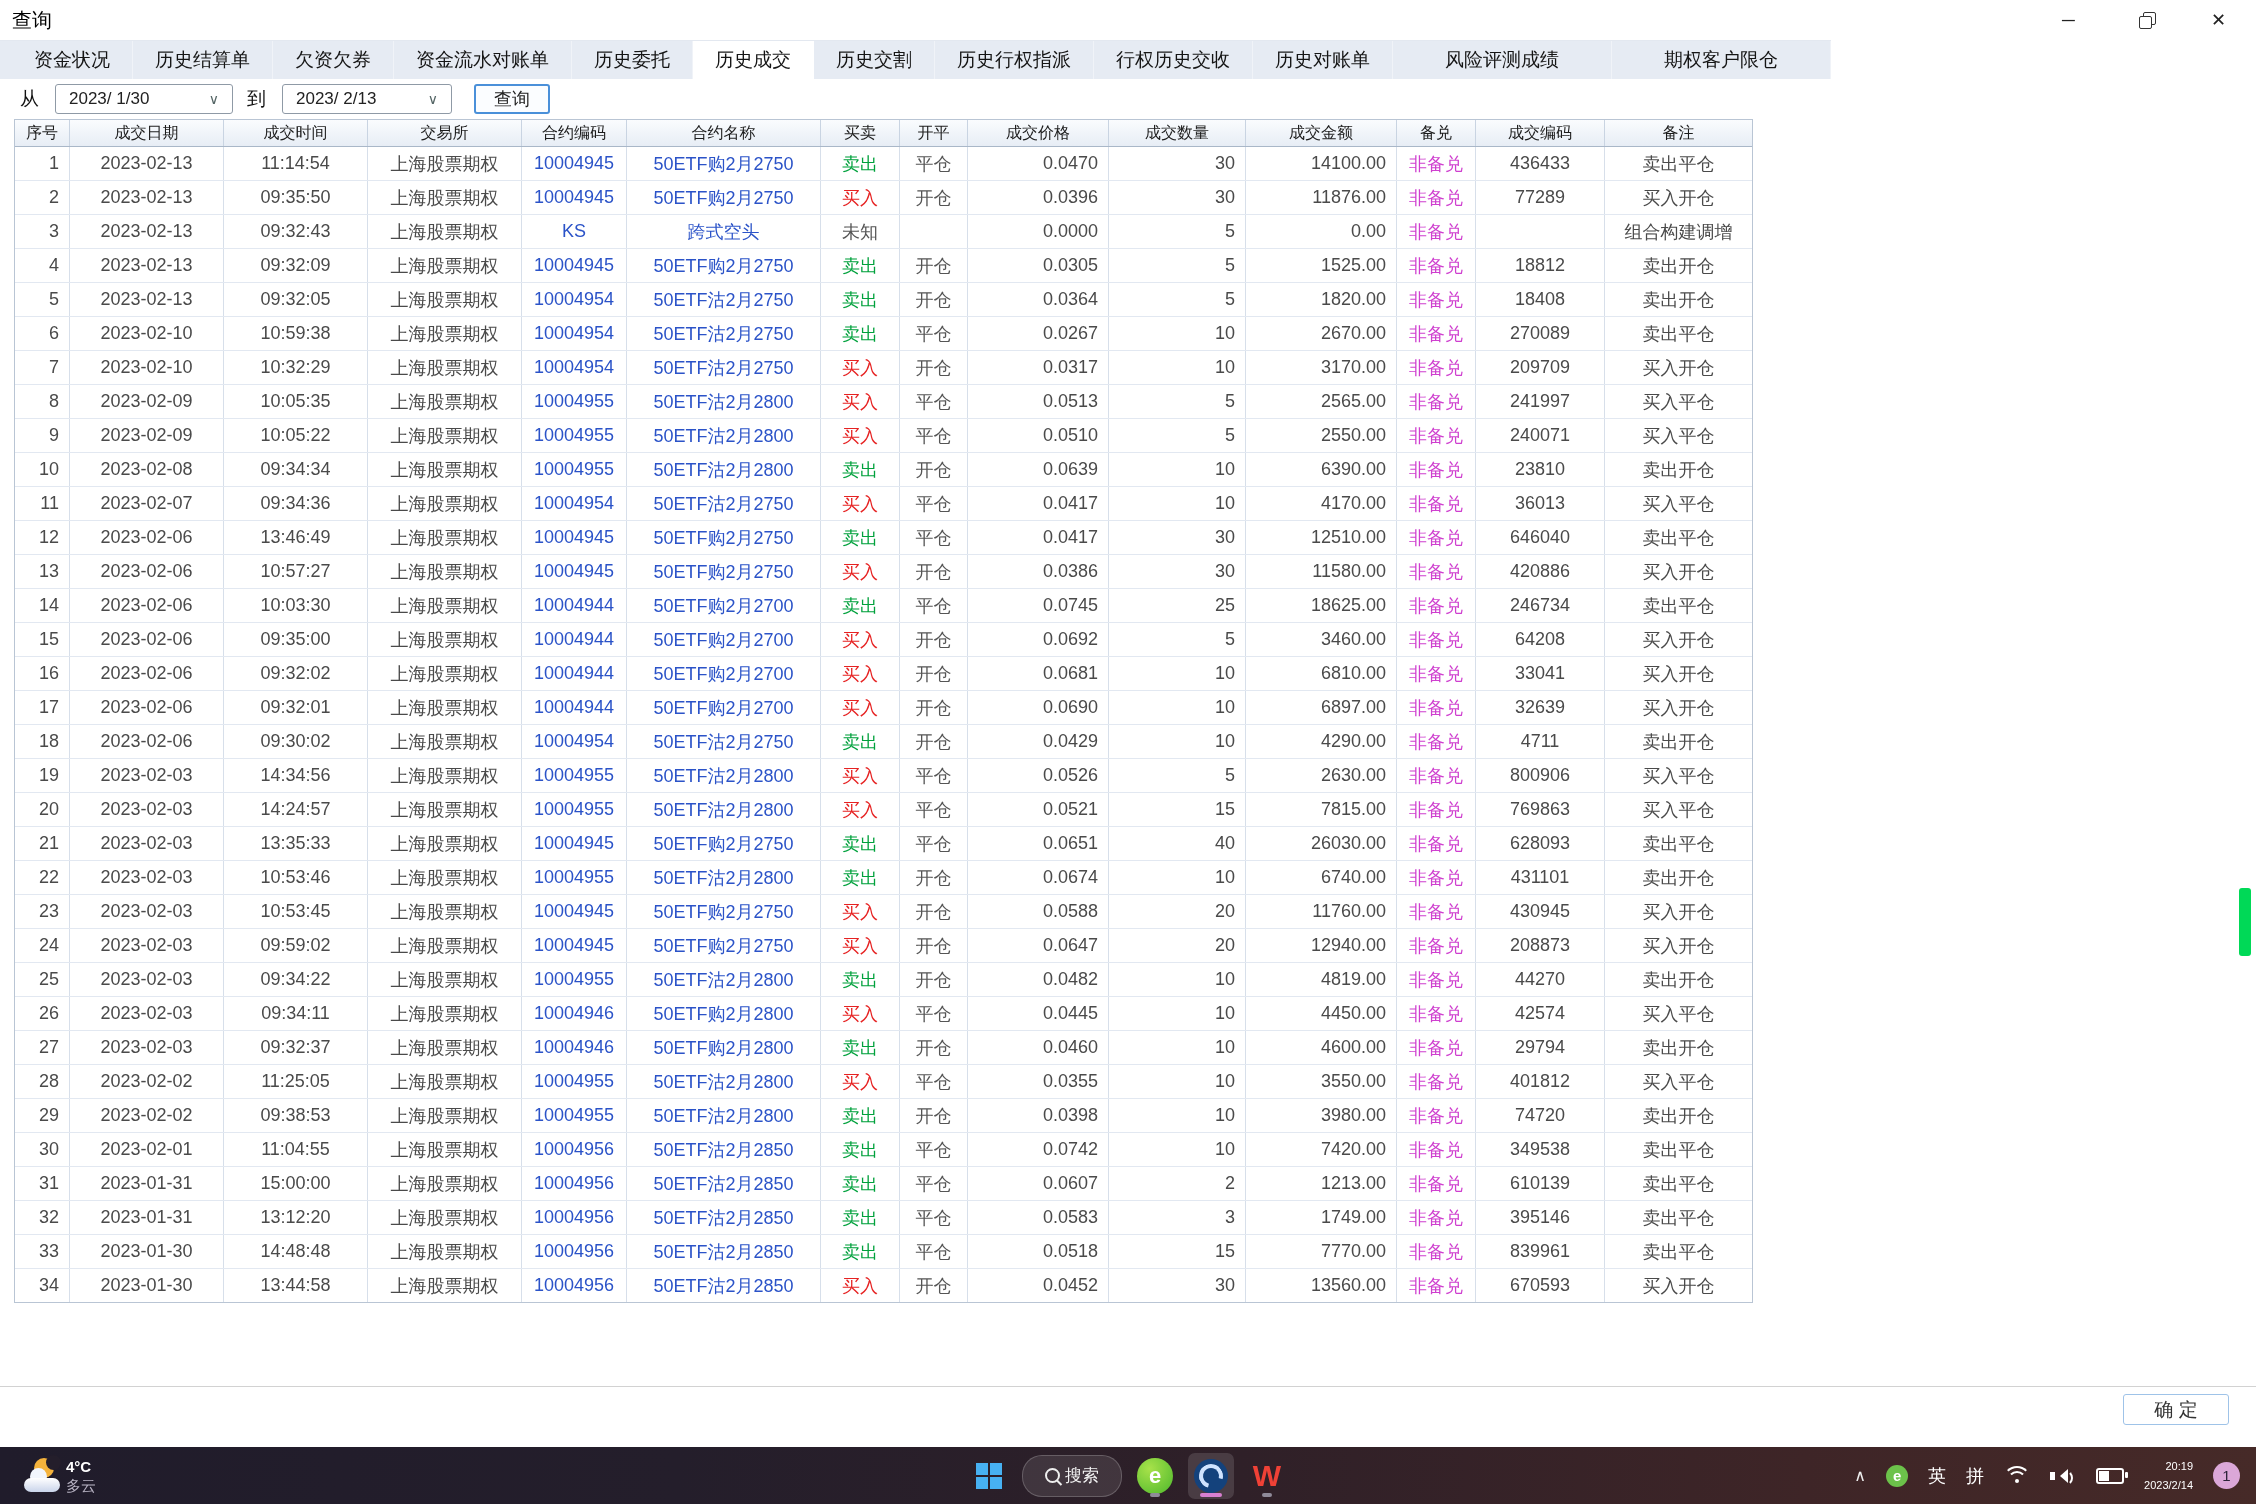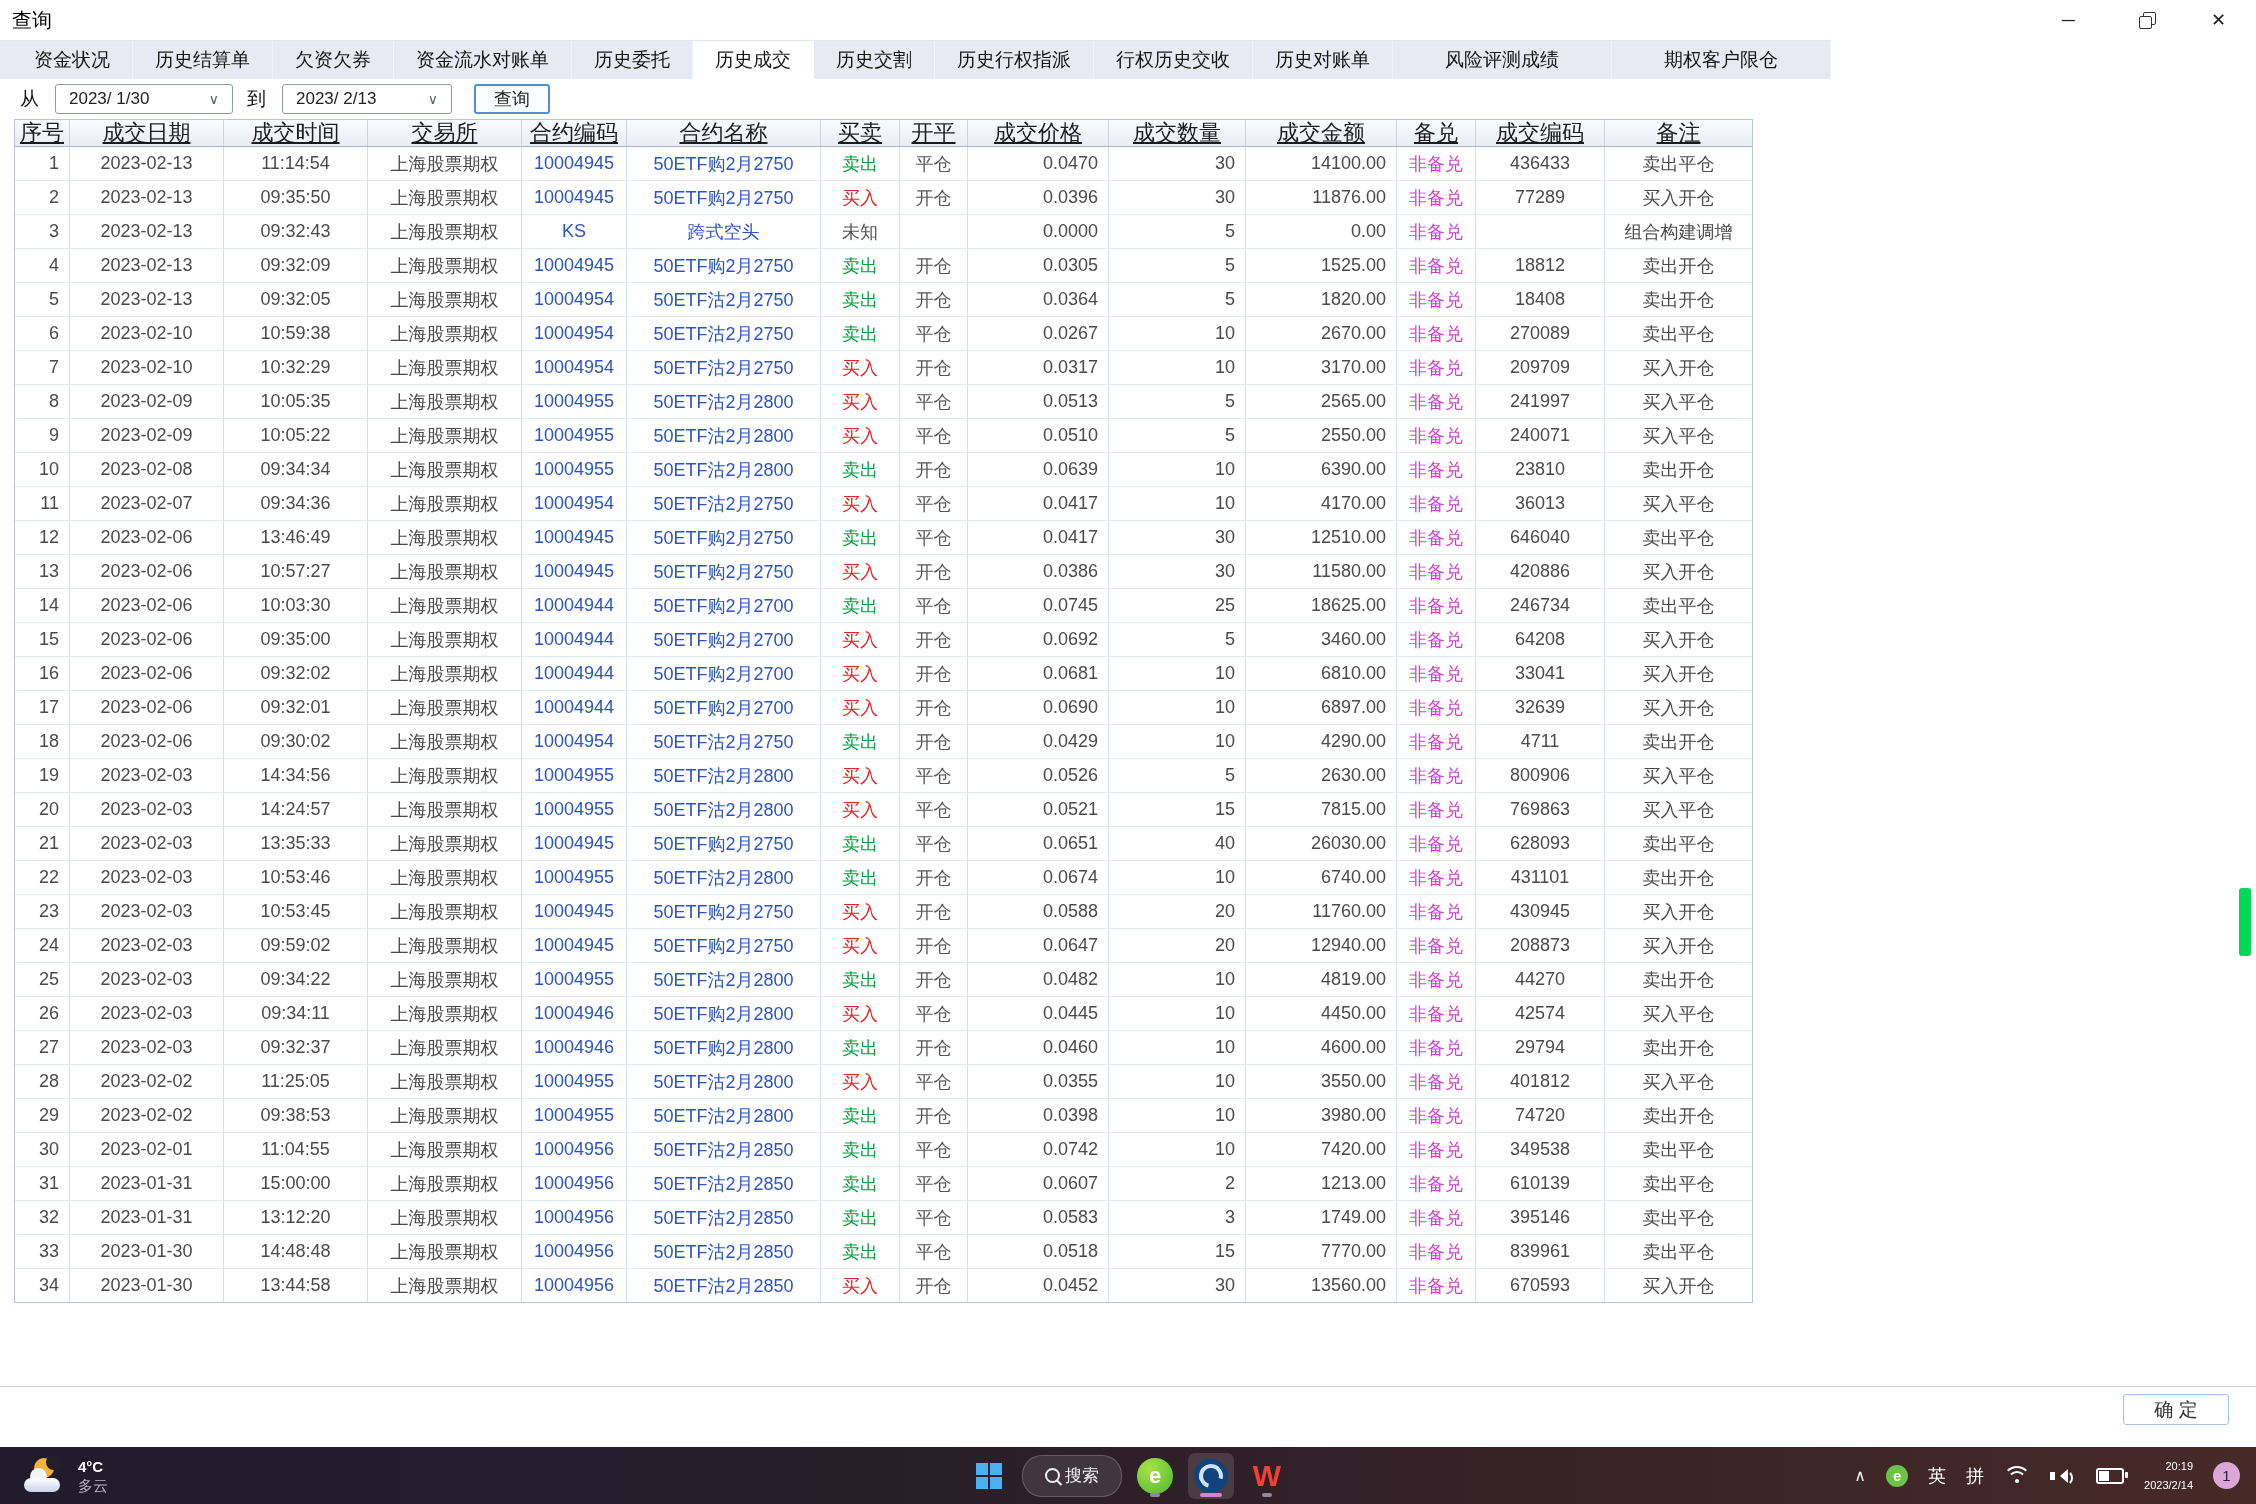--- a/index.html
+++ b/index.html
@@ -29,22 +29,22 @@
   .combo .chev{margin-left:auto;color:#566;font-size:14px;}
   .lbl-to{margin-left:14px;}
   .querybtn{width:76px;height:30px;border:2px solid #4a90d9;border-radius:3px;background:#fbfdff;
             font-size:18px;color:#222;margin-left:22px;}
 
   
   :root{--cols:55px 154px 144px 154px 105px 194px 79px 68px 141px 137px 151px 79px 129px 147px;}
   .tablewrap{margin-left:14px;width:1737px;border:1px solid #b9c5d4;}
   .thead{display:grid;grid-template-columns:var(--cols);height:26px;
          background:linear-gradient(#fafcfe,#e7edf5);border-bottom:1px solid #a9b7c8;}
-  .hcell{display:flex;align-items:center;justify-content:center;font-size:22px;color:#1c1c1c;
-         border-right:1px solid #c9d4e2;overflow:hidden;white-space:nowrap;text-decoration:underline;}
+  .hcell{display:flex;align-items:center;justify-content:center;font-size:16px;color:#1c1c1c;
+         border-right:1px solid #c9d4e2;overflow:hidden;white-space:nowrap;}
   .hcell:last-child{border-right:none;}
   .trow{display:grid;grid-template-columns:var(--cols);height:33px;background:#fff;border-top:1px solid #e2e8f1;}
   .trow:first-child{border-top:none;}
   .cell{display:flex;align-items:center;justify-content:center;font-size:18px;color:#4a4a4a;
         border-right:1px solid #d7dfea;overflow:hidden;white-space:nowrap;}
   .cell:last-child{border-right:none;}
   .cell.right{justify-content:flex-end;padding-right:10px;}
   .cell.blue{color:#2b53c8;}
   .cell.green{color:#00a13c;}
   .cell.red{color:#e62222;}
@@ -55,21 +55,21 @@
   .hsep{position:absolute;left:0;top:1386px;width:2256px;height:1px;background:#d2d2d2;}
   .okbtn{position:absolute;left:2123px;top:1394px;width:106px;height:31px;background:#fff;
          border:1px solid #9fc3e8;border-radius:3px;font-size:19px;color:#333;}
   .vscroll{position:absolute;right:3px;top:118px;width:15px;height:1268px;background:transparent;}
   .vthumb{position:absolute;left:1px;top:770px;width:12px;height:68px;background:#00d957;border-radius:3px;}
 
   
   .taskbar{position:absolute;left:0;top:1447px;width:2256px;height:57px;color:#fff;
            background:linear-gradient(90deg,#201c2b 0%,#241e2b 30%,#2f2028 55%,#3e2527 80%,#462a28 100%);
            display:flex;align-items:center;}
-  .weather{display:flex;align-items:center;gap:12px;margin-left:24px;}
+  .weather{display:flex;align-items:center;gap:0;margin-left:24px;}
   .wicon{position:relative;width:42px;height:36px;}
   .moon{position:absolute;left:10px;top:0;width:20px;height:20px;border-radius:50%;background:#f5b33c;}
   .moonmask{position:absolute;left:22px;top:-3px;width:15px;height:15px;border-radius:50%;background:#241e2b;}
   .cloud{position:absolute;left:0;bottom:2px;width:36px;height:14px;border-radius:10px;background:linear-gradient(#ffffff,#c9d4ea);}
   .cloudbump{position:absolute;left:6px;bottom:9px;width:17px;height:17px;border-radius:50%;background:#f2f6fd;}
   .wtext{display:flex;flex-direction:column;}
   .wtemp{font-size:15px;font-weight:bold;line-height:19px;}
   .wcond{font-size:15px;color:#b7b2c2;line-height:19px;}
 
   .centerbar{position:absolute;left:50%;top:0;height:57px;transform:translateX(-50%);

